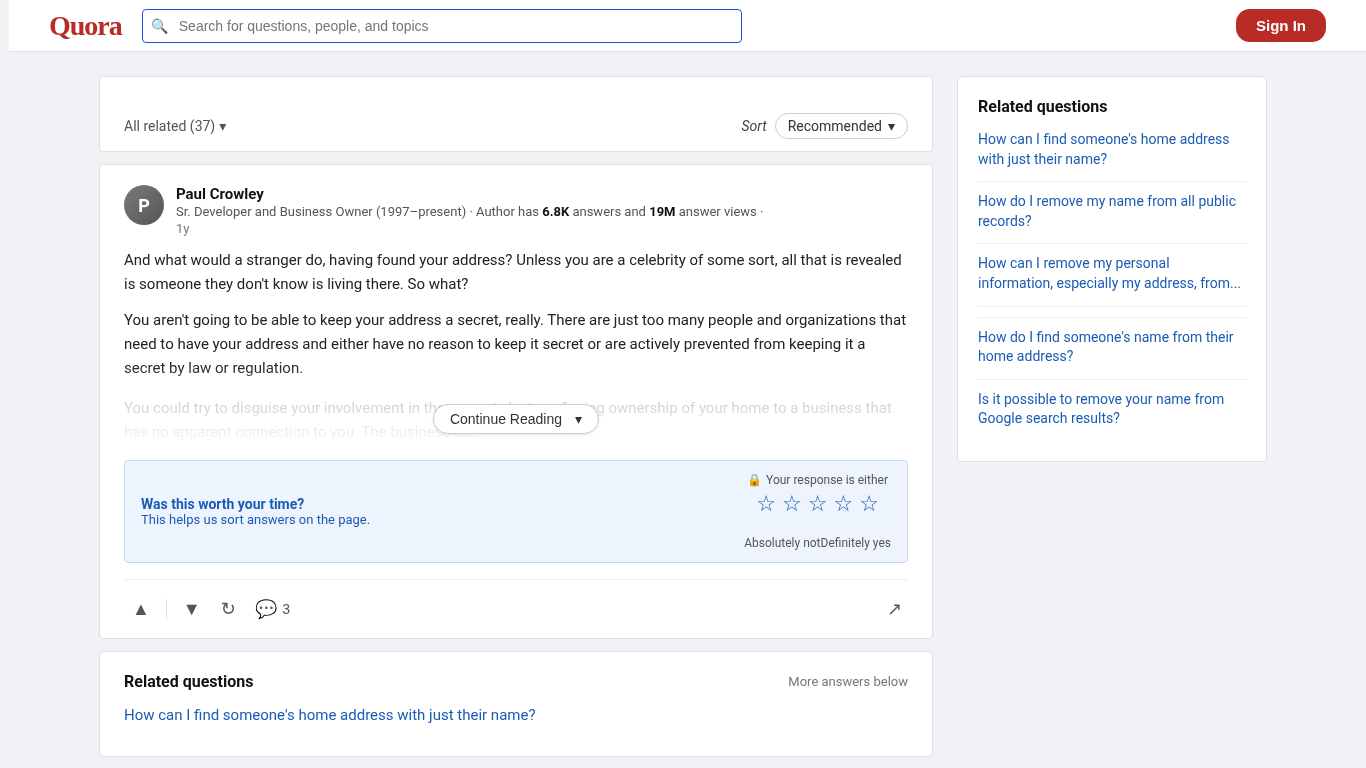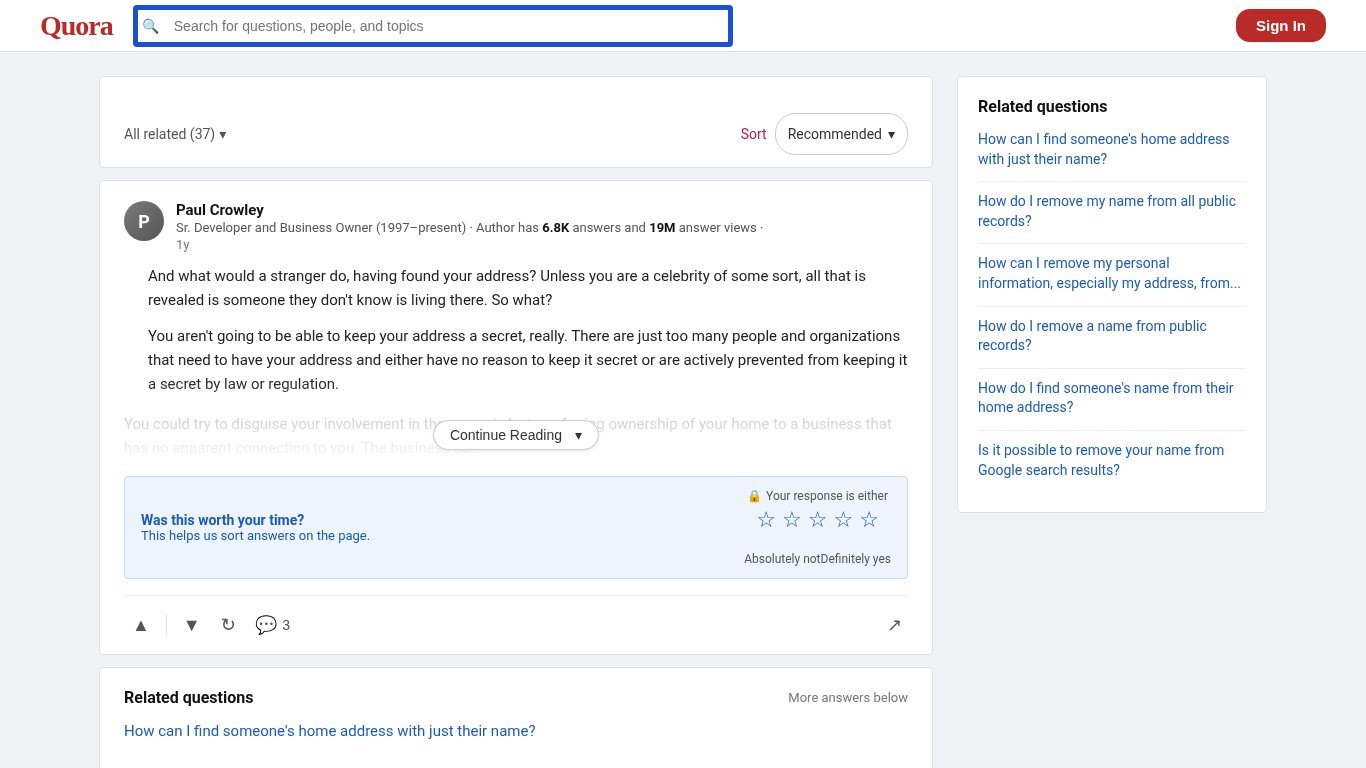--- a/index.html
+++ b/index.html
@@ -9,38 +9,39 @@
     .header {
       background: #fff;
       border-bottom: 1px solid #e0e0e0;
       display: flex;
       align-items: center;
       padding: 0 40px;
       height: 52px;
       position: sticky;
       top: 0;
       z-index: 100;
+      margin-left: 9px;
     }
     .logo {
       font-size: 28px;
       font-weight: bold;
       color: #b92b27;
       font-family: Georgia, serif;
       margin-right: 20px;
       letter-spacing: -1px;
     }
     .search-bar {
       flex: 1;
       max-width: 600px;
       position: relative;
     }
     .search-bar input {
       width: 100%;
       padding: 8px 14px 8px 36px;
-      border: 5px solid #1d4ed8;
+      border: 1px solid #1d4ed8;
       border-radius: 4px;
       font-size: 14px;
       color: #666;
       outline: none;
       background: #fff;
     }
     .search-icon-wrap {
       position: absolute;
       left: 10px;
       top: 50%;
@@ -108,25 +109,25 @@
       color: #555;
       display: flex;
       align-items: center;
       gap: 4px;
     }
     .sort-right {
       display: flex;
       align-items: center;
       gap: 8px;
     }
-    .sort-label { font-size: 14px; color: #be185d; }
+    .sort-label { font-size: 14px; color: #404040; font-style: italic; }
     .sort-dropdown {
       border: 1px solid #ccc;
       border-radius: 20px;
-      padding: 12px 12px;
+      padding: 4px 12px;
       font-size: 14px;
       color: #333;
       background: #fff;
       cursor: pointer;
       display: flex;
       align-items: center;
       gap: 6px;
     }
 
     
@@ -166,21 +167,21 @@
     .author-bio { font-size: 13px; color: #555; line-height: 1.4; }
     .author-bio strong { color: #111; font-weight: 700; }
     .answer-time { font-size: 13px; color: #777; }
 
     .answer-text {
       font-size: 15px;
       line-height: 1.6;
       color: #222;
       margin-bottom: 16px;
     }
-    .answer-text p { margin-bottom: 12px; margin-left: 24px; }
+    .answer-text p { margin-bottom: 12px; }
 
     
     .continue-reading-wrap {
       position: relative;
       margin-bottom: 0;
     }
     .fade-overlay {
       position: absolute;
       bottom: 0;
       left: 0;
@@ -467,21 +468,20 @@
 
   <aside class="sidebar">
     <div class="sidebar-card">
       <div class="sidebar-title">Related questions</div>
       <a class="sidebar-link" href="#">How can I find someone's home address with just their name?</a>
       <hr class="sidebar-divider">
       <a class="sidebar-link" href="#">How do I remove my name from all public records?</a>
       <hr class="sidebar-divider">
       <a class="sidebar-link" href="#">How can I remove my personal information, especially my address, from...</a>
       <hr class="sidebar-divider">
-      <a class="sidebar-link" href="#">How do I remove a name from public records?</a>
       <hr class="sidebar-divider">
       <a class="sidebar-link" href="#">How do I find someone's name from their home address?</a>
       <hr class="sidebar-divider">
       <a class="sidebar-link" href="#">Is it possible to remove your name from Google search results?</a>
     </div>
   </aside>
 
 </div>
 
 </body></html>

